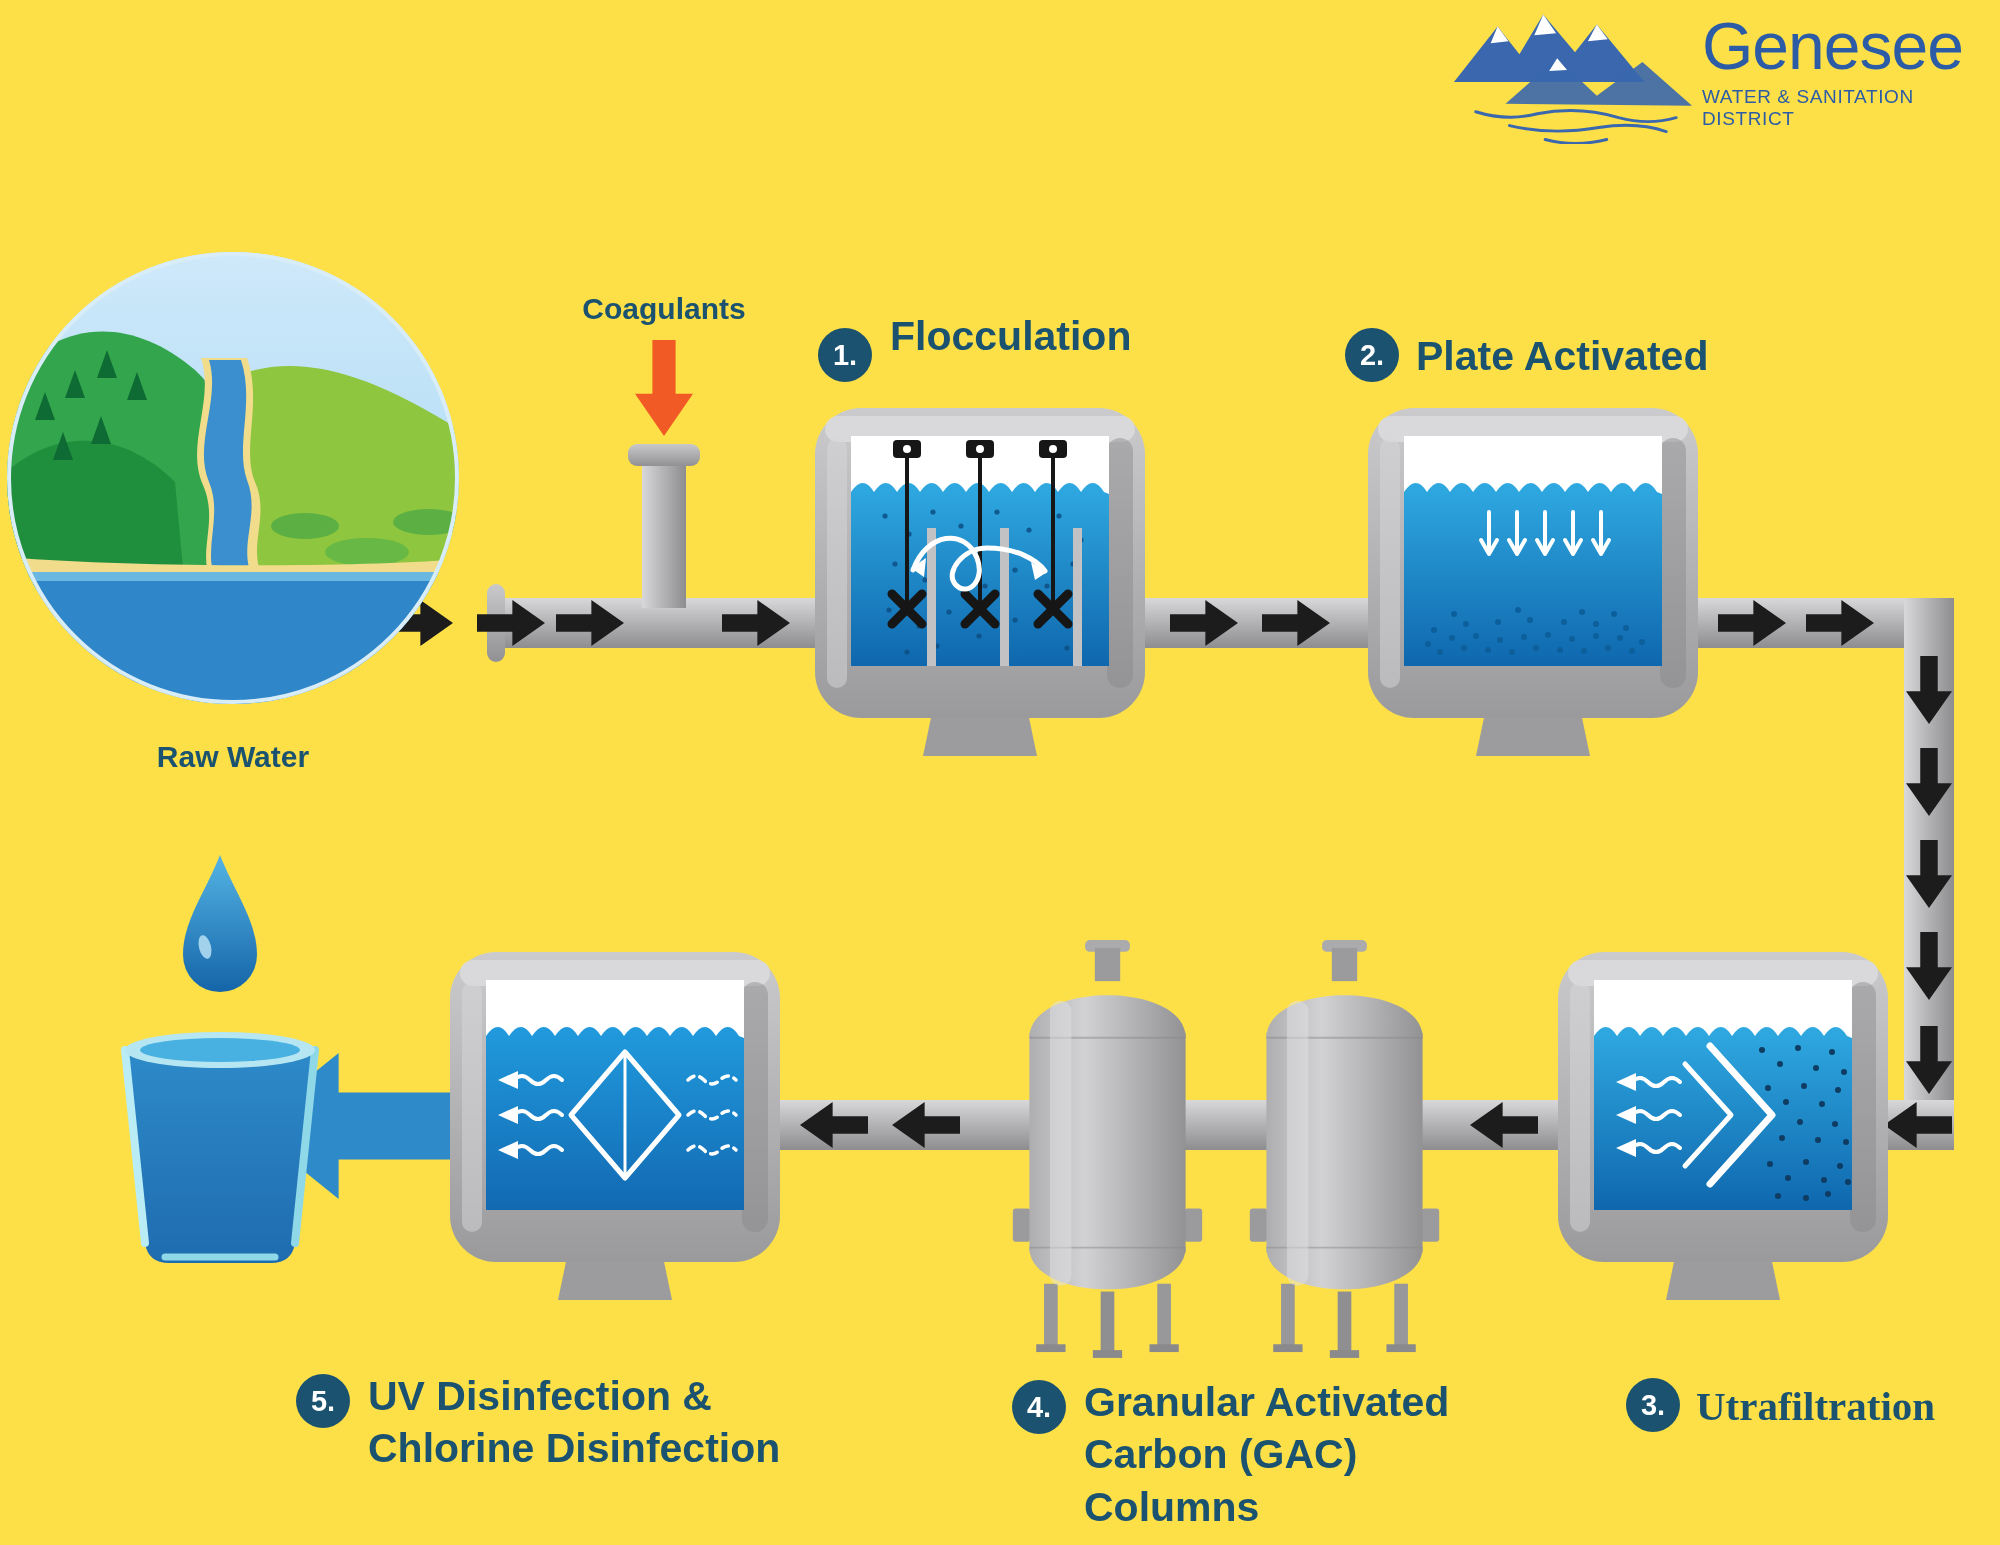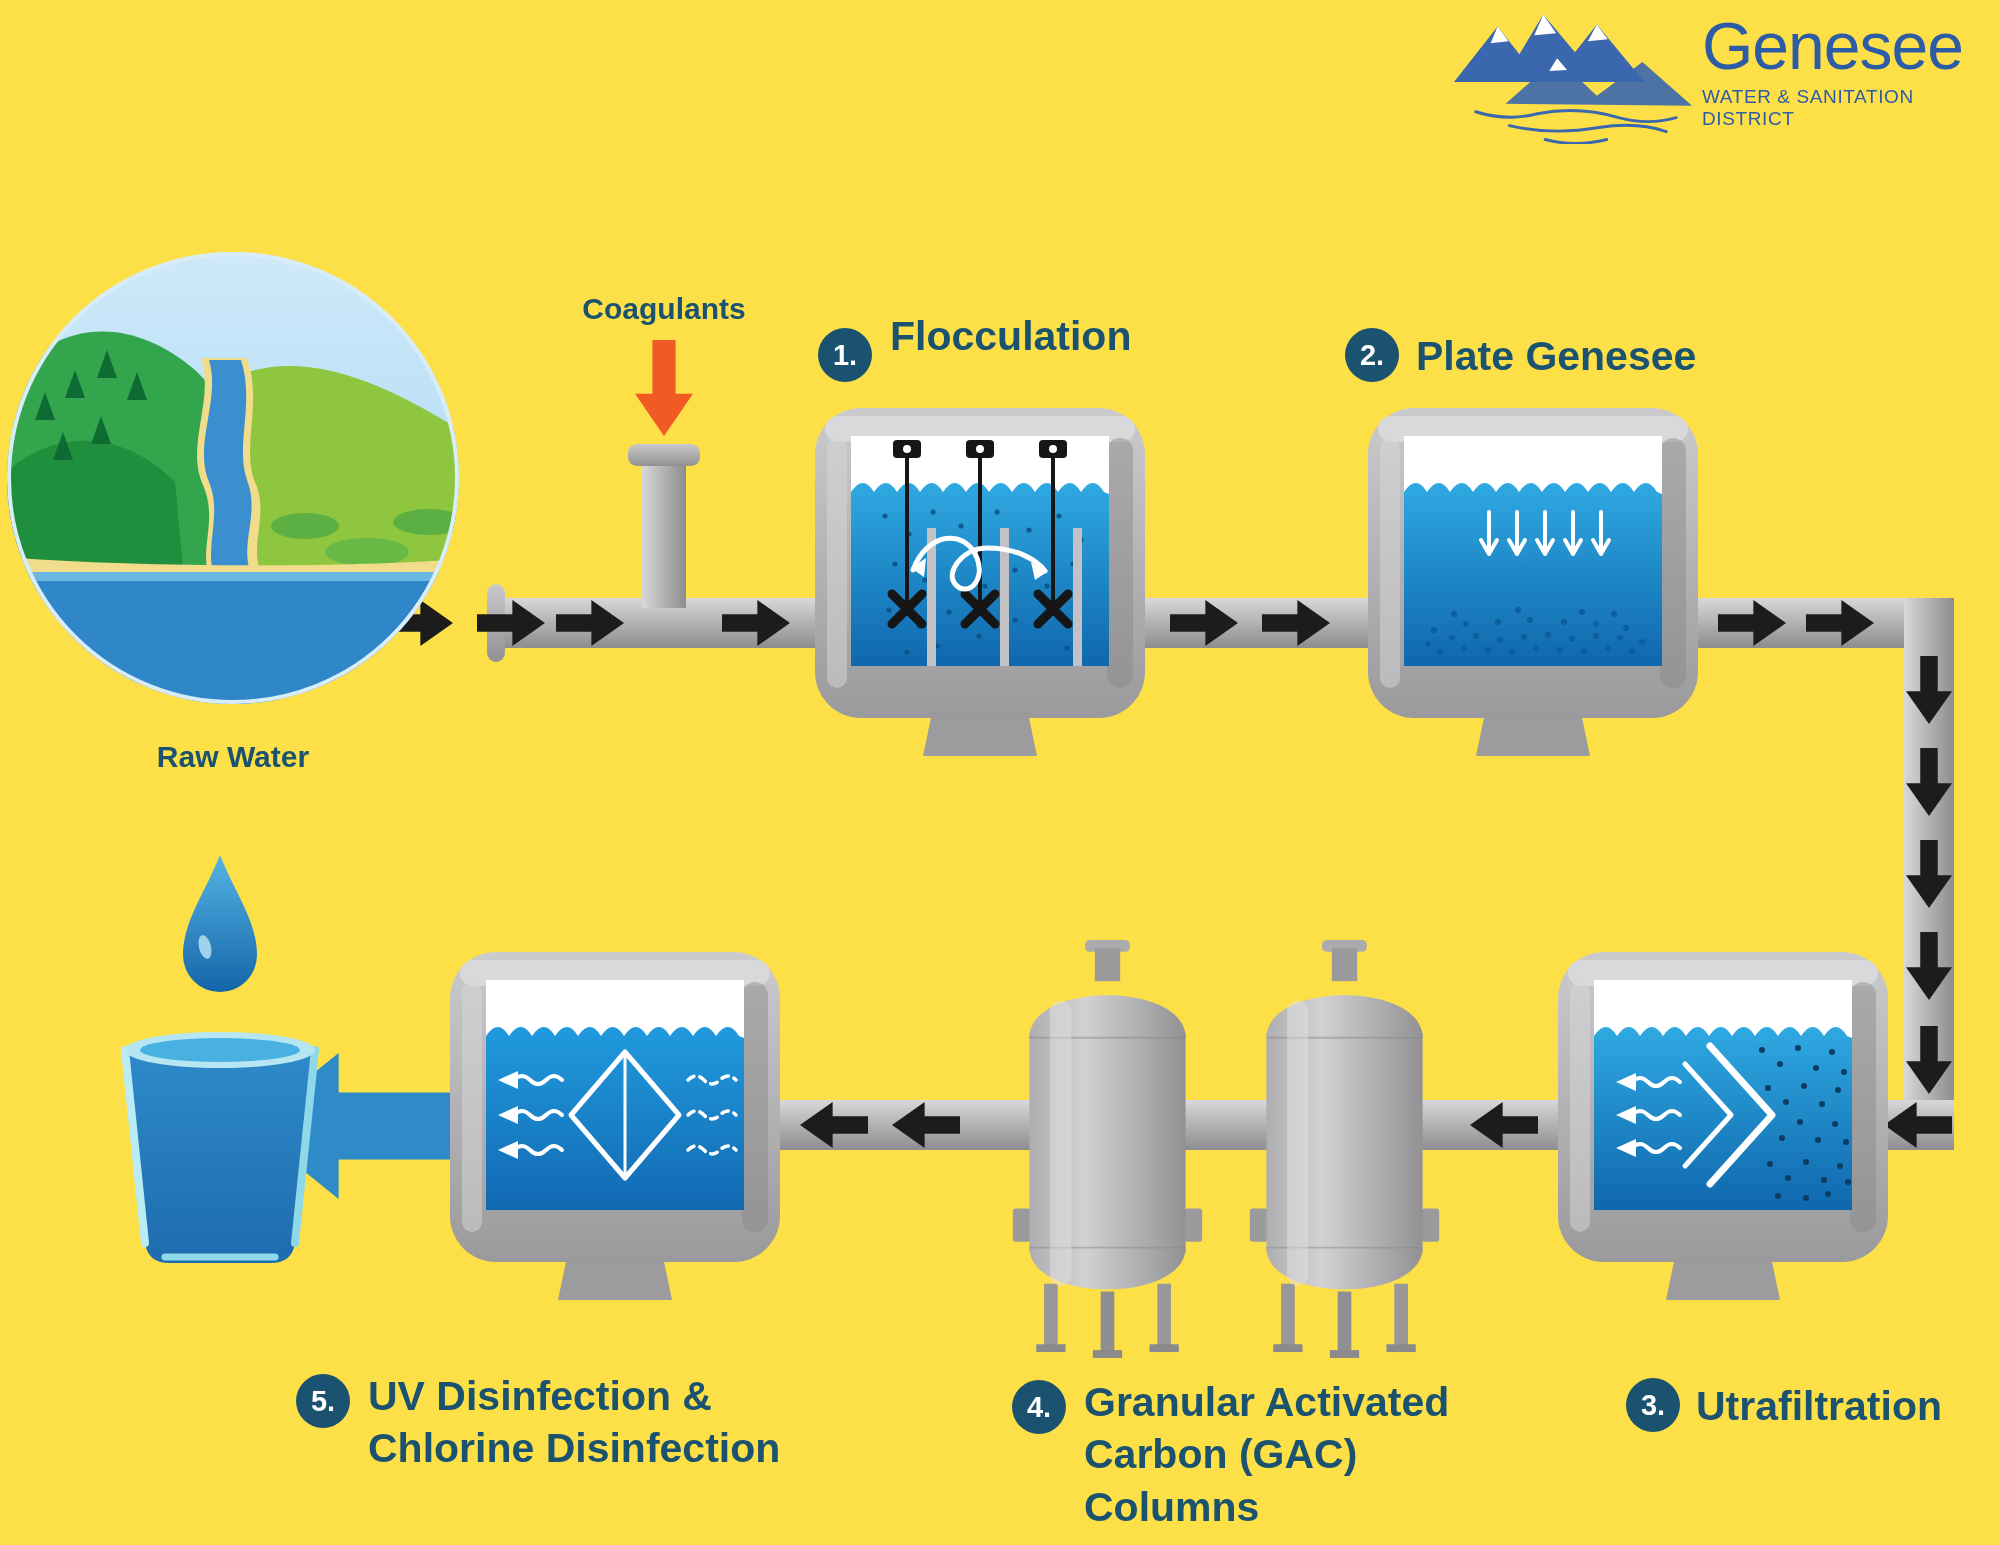--- a/index.html
+++ b/index.html
@@ -464,24 +464,24 @@
   </svg>
 
   <div class="cap-label" style="left:5px; top:740px; width:456px;">Raw Water</div>
 
   <div class="cap-label" style="left:564px; top:292px; width:200px;">Coagulants</div>
 
   <div class="badge" style="left:818px; top:328px;">1.</div>
   <div class="step-label" style="left:890px; top:310px;">Flocculation</div>
 
   <div class="badge" style="left:1345px; top:328px;">2.</div>
-  <div class="step-label" style="left:1416px; top:330px;">Plate Genesee</div>
+  <div class="step-label" style="left:1416px; top:330px;">Plate Activated</div>
 
   <div class="badge" style="left:1626px; top:1378px;">3.</div>
-  <div class="step-label" style="left:1696px; top:1380px;">Utrafiltration</div>
+  <div class="step-label" style="left:1696px; top:1380px;font-family:Liberation Serif, serif;">Utrafiltration</div>
 
   <div class="badge" style="left:1012px; top:1380px;">4.</div>
   <div class="step-label" style="left:1084px; top:1376px; width:440px;">Granular Activated
 Carbon (GAC)
 Columns</div>
 
   <div class="badge" style="left:296px; top:1374px;">5.</div>
   <div class="step-label" style="left:368px; top:1370px; width:480px;">UV Disinfection &amp;
 Chlorine Disinfection</div>
 

